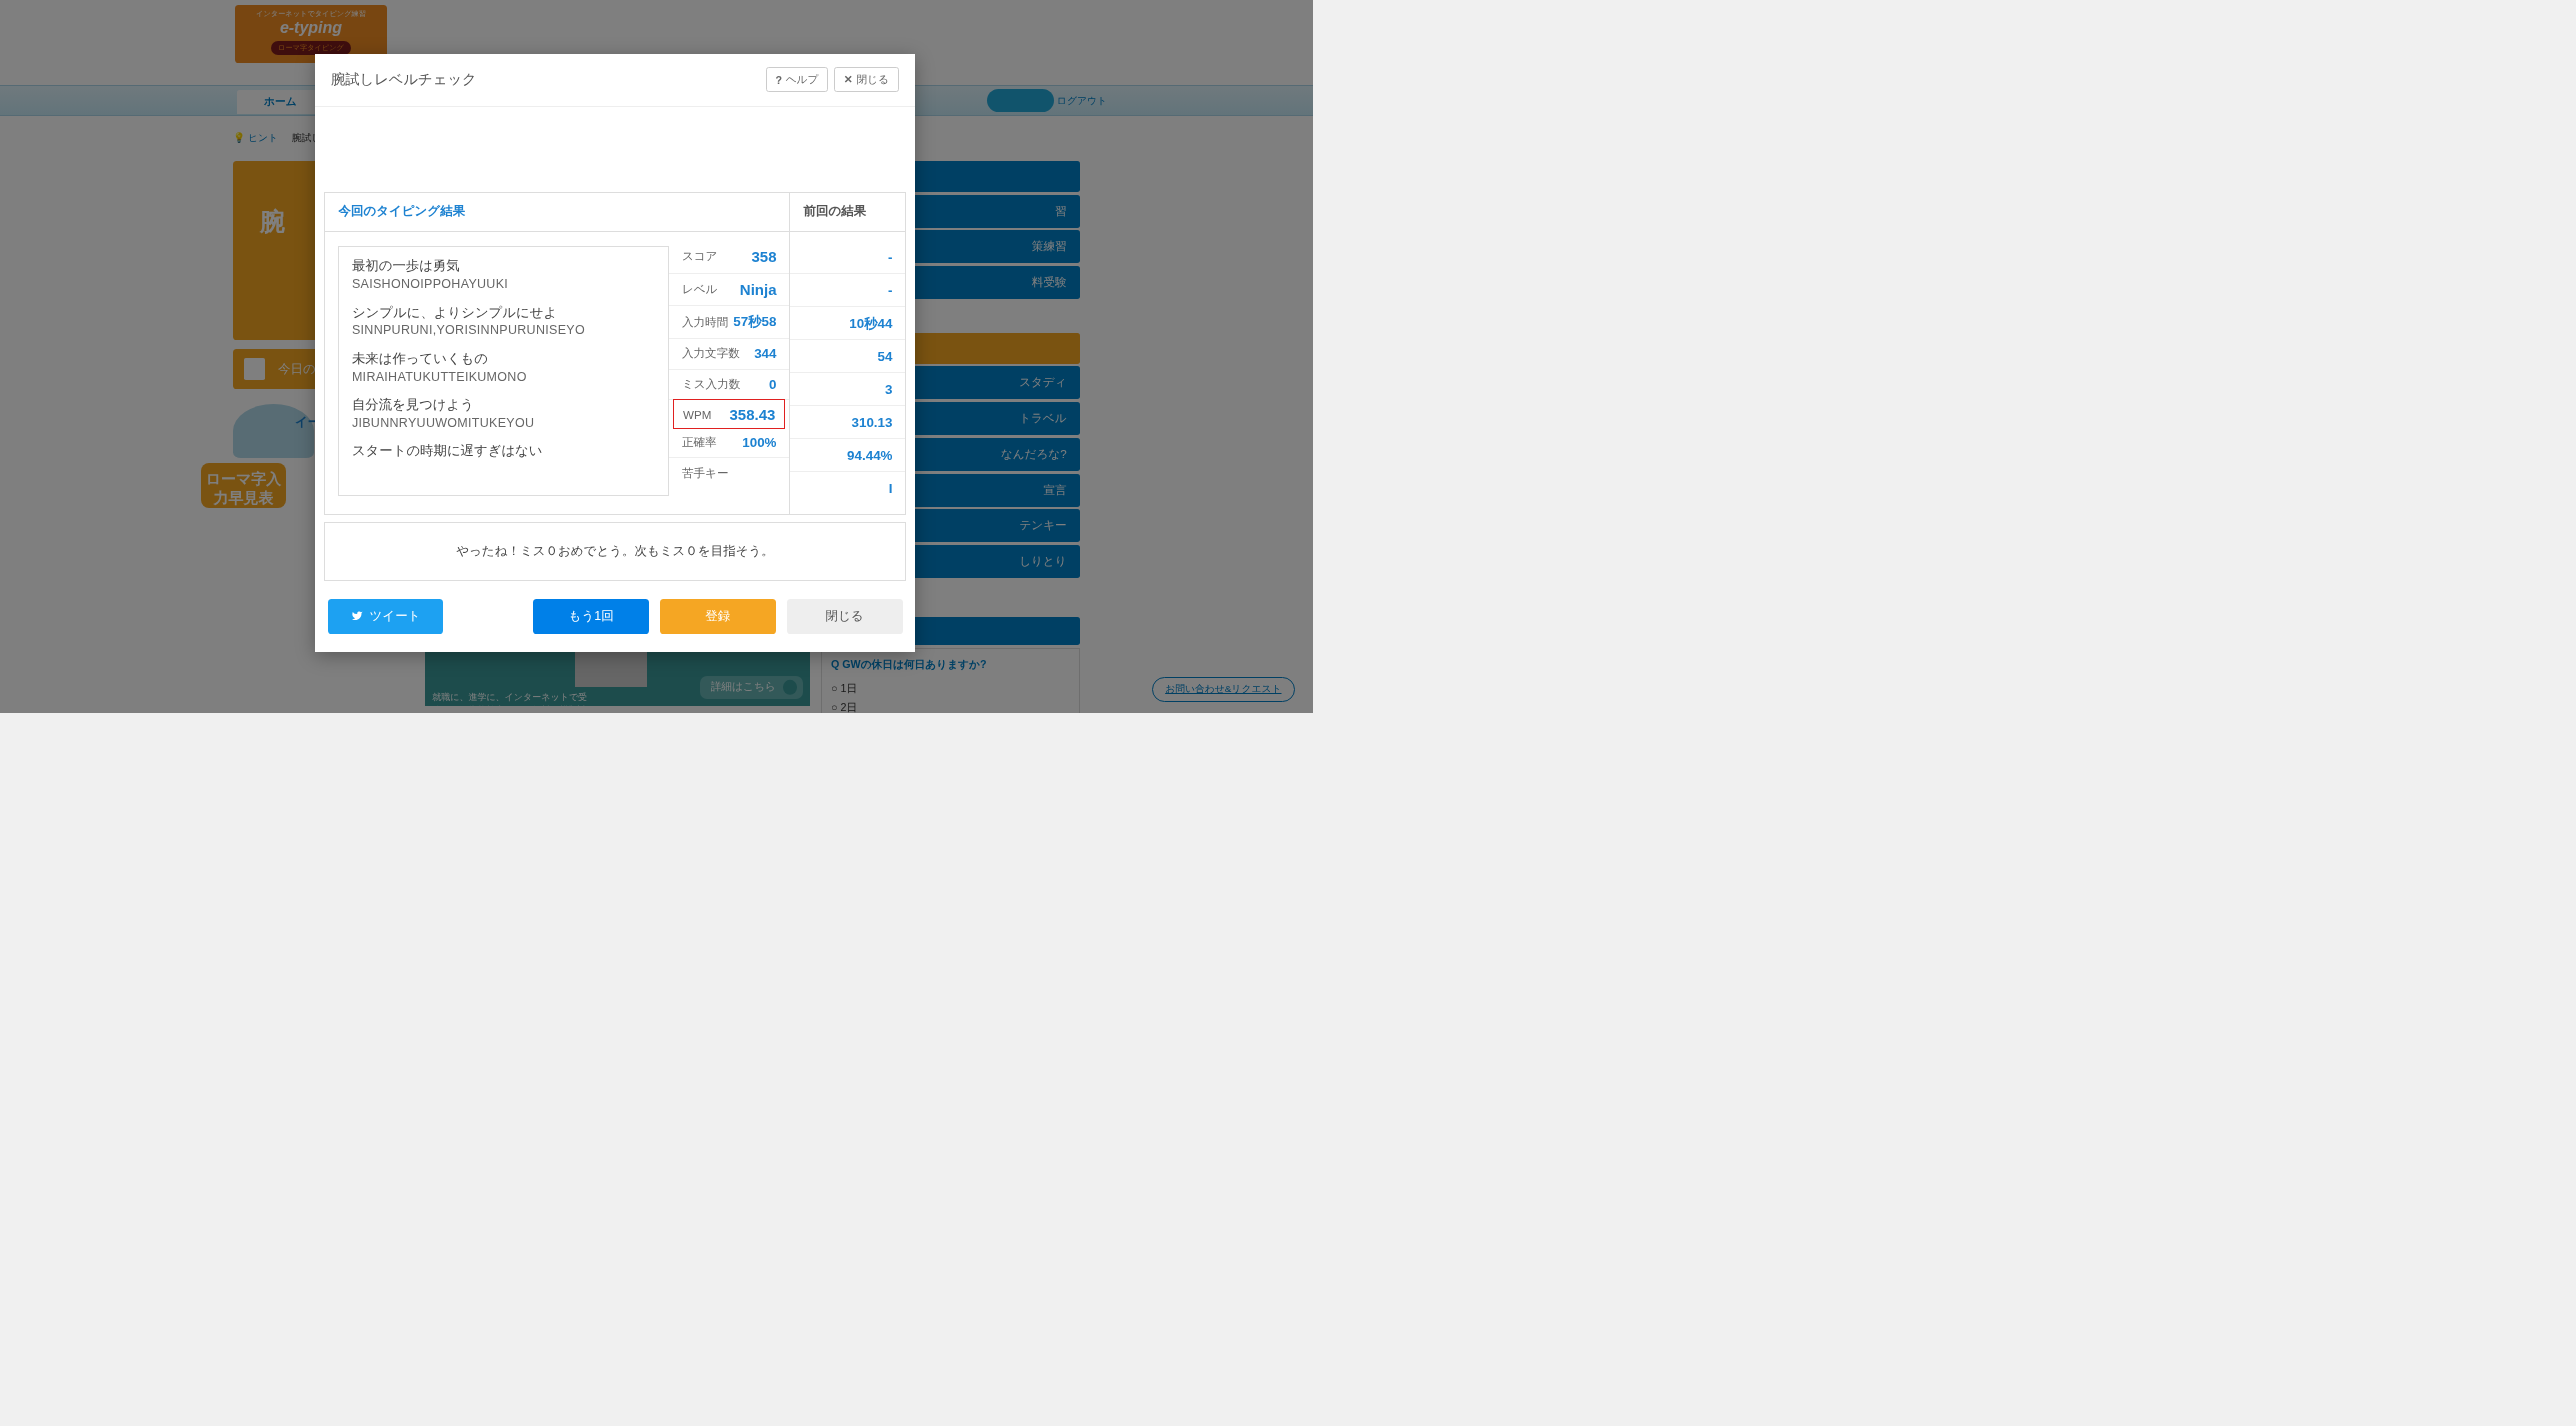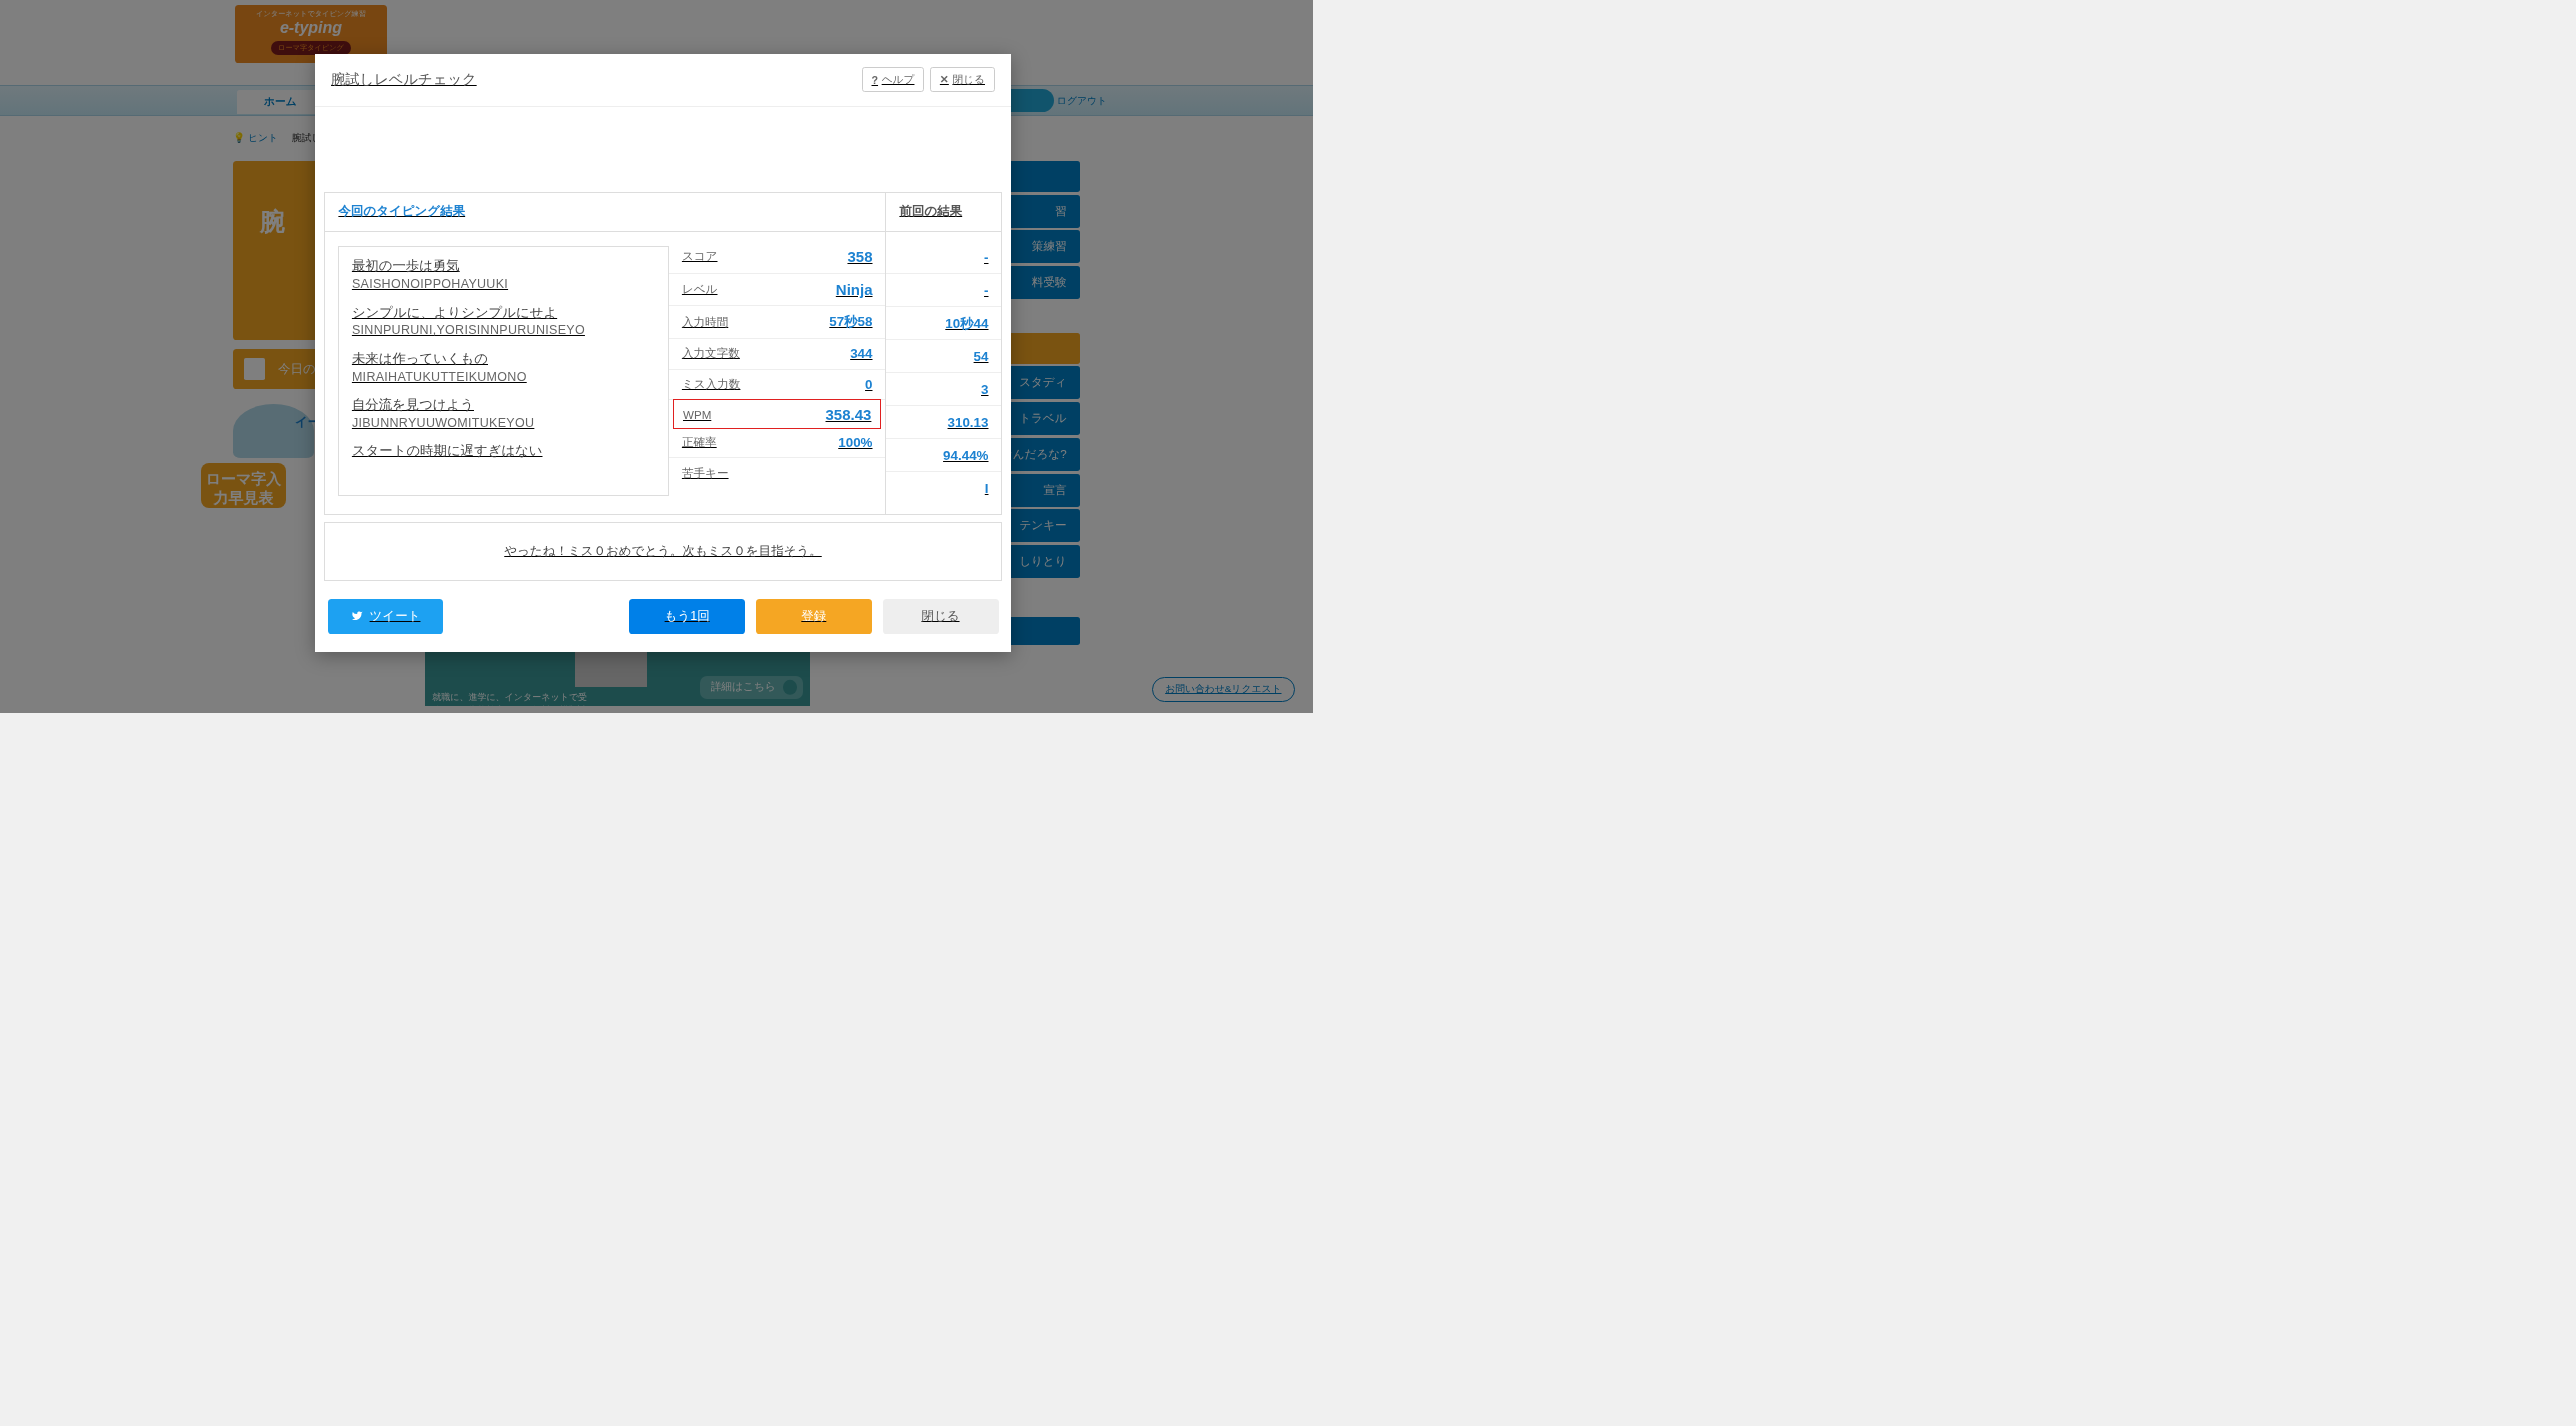--- a/index.html
+++ b/index.html
@@ -285,24 +285,23 @@
       width: 100%;
       height: 100%;
       background: rgba(0, 0, 0, 0.5);
     }
     
     
     .modal {
       position: absolute;
       top: 54px;
       left: 315px;
-      width: 696px;
+      width: 600px;
       background: white;
       box-shadow: 0 3.6px 18px rgba(0,0,0,0.3);
-      text-decoration: underline;
     }
     
     .modal-header {
       display: flex;
       justify-content: space-between;
       align-items: center;
       padding: 13.4px 16px;
       border-bottom: 0.9px solid #eee;
     }
     
@@ -586,20 +585,25 @@
       <div>験で受験する級の選択が出来ます。全</div>
     </div>
     <div class="bg-master-detail">
       <span>詳細はこちら</span>
       <span class="bg-master-arrow"></span>
     </div>
   </div>
 
   <div class="bg-survey">
     <div class="bg-survey-header">プチアンケート</div>
+    <div class="bg-survey-body">
+      <div class="bg-survey-q">Q GWの休日は何日ありますか?</div>
+      <div class="bg-survey-option">○ <span>1日</span></div>
+      <div class="bg-survey-option">○ <span>2日</span></div>
+    </div>
   </div>
 
   <div class="bg-inquiry-btn">お問い合わせ&amp;リクエスト</div>
 </div>
 
 <div class="overlay"></div>
 
 <div class="modal">
   <div class="modal-header">
     <div class="modal-title">腕試しレベルチェック</div>

